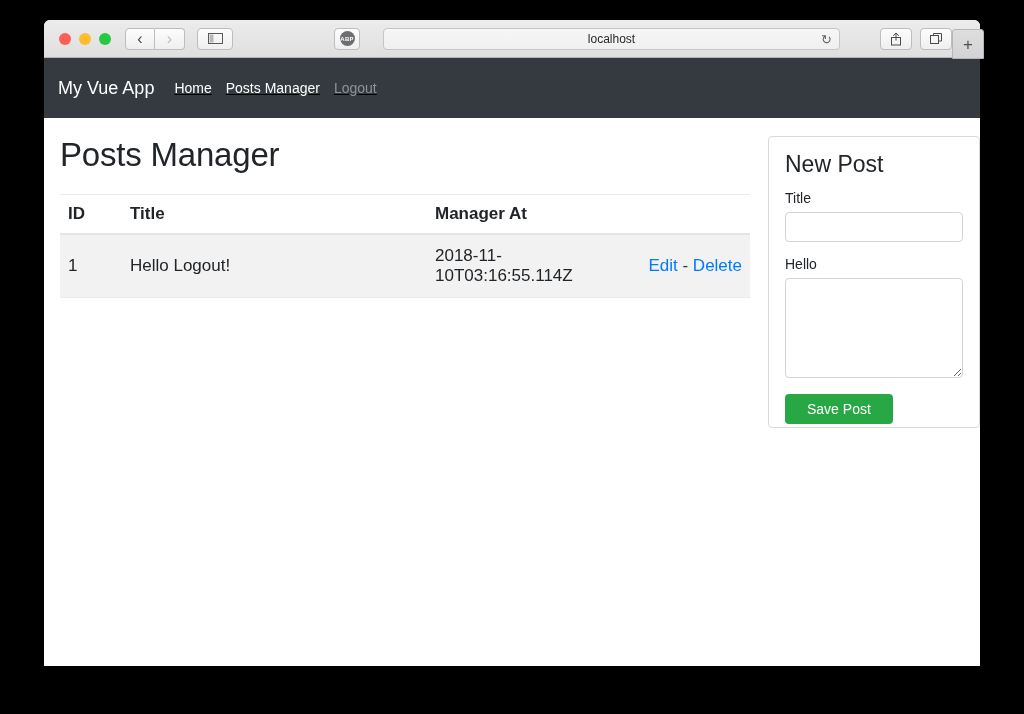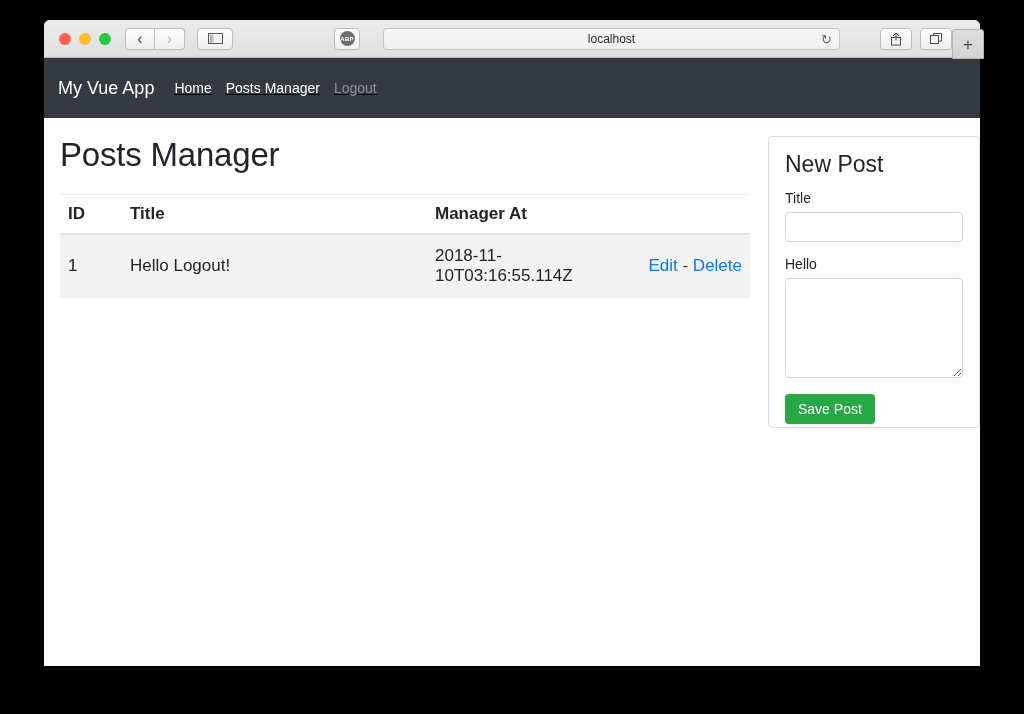--- a/index.html
+++ b/index.html
@@ -191,21 +191,21 @@
     background: #fff; font-size: 14px;
     padding: 6px 8px; color: #495057;
     font-family: "Liberation Sans", sans-serif;
     resize: vertical;
     display: block;
     margin-bottom: 16px;
   }
   .save-btn {
     background: #28a745; color: #ffffff;
     border: none; border-radius: 4px;
-    font-size: 14px; padding: 7px 13px;
+    font-size: 14px; padding: 7px 22px;
     font-family: "Liberation Sans", sans-serif;
     cursor: pointer;
   }
 </style>
 </head>
 <body>
 
 <div class="browser-window">
 
   <div class="toolbar">

